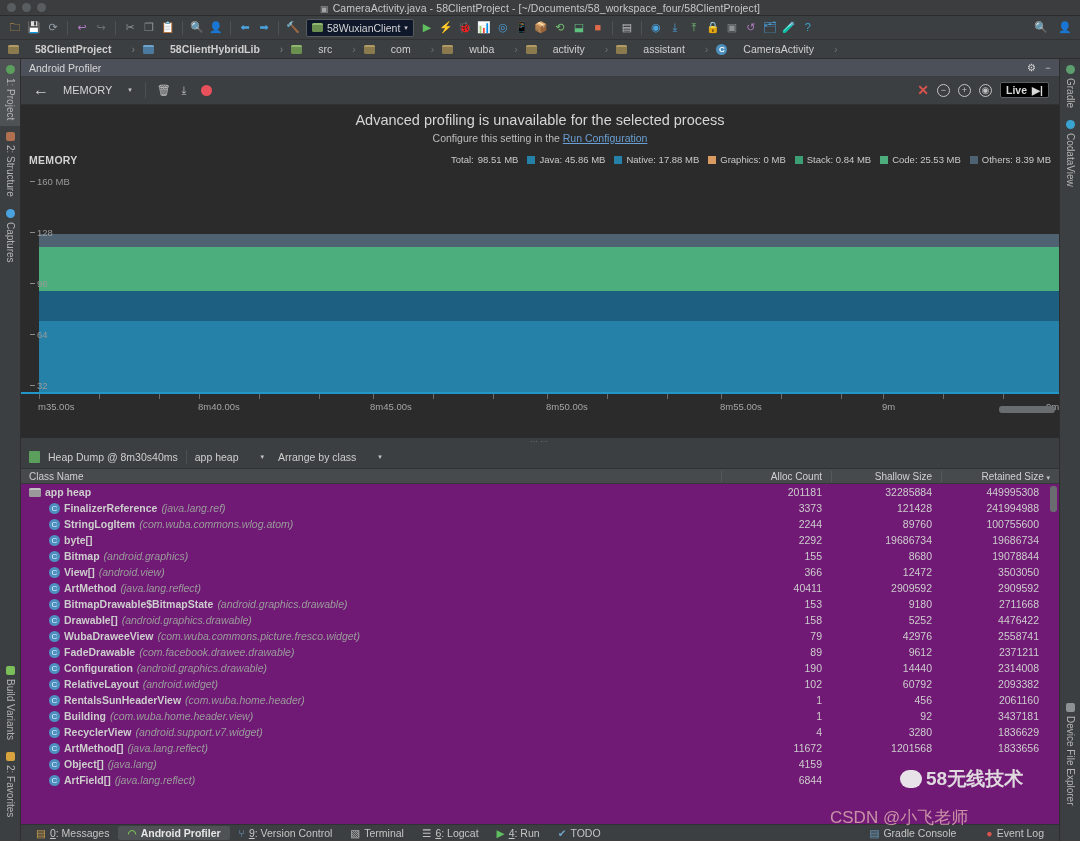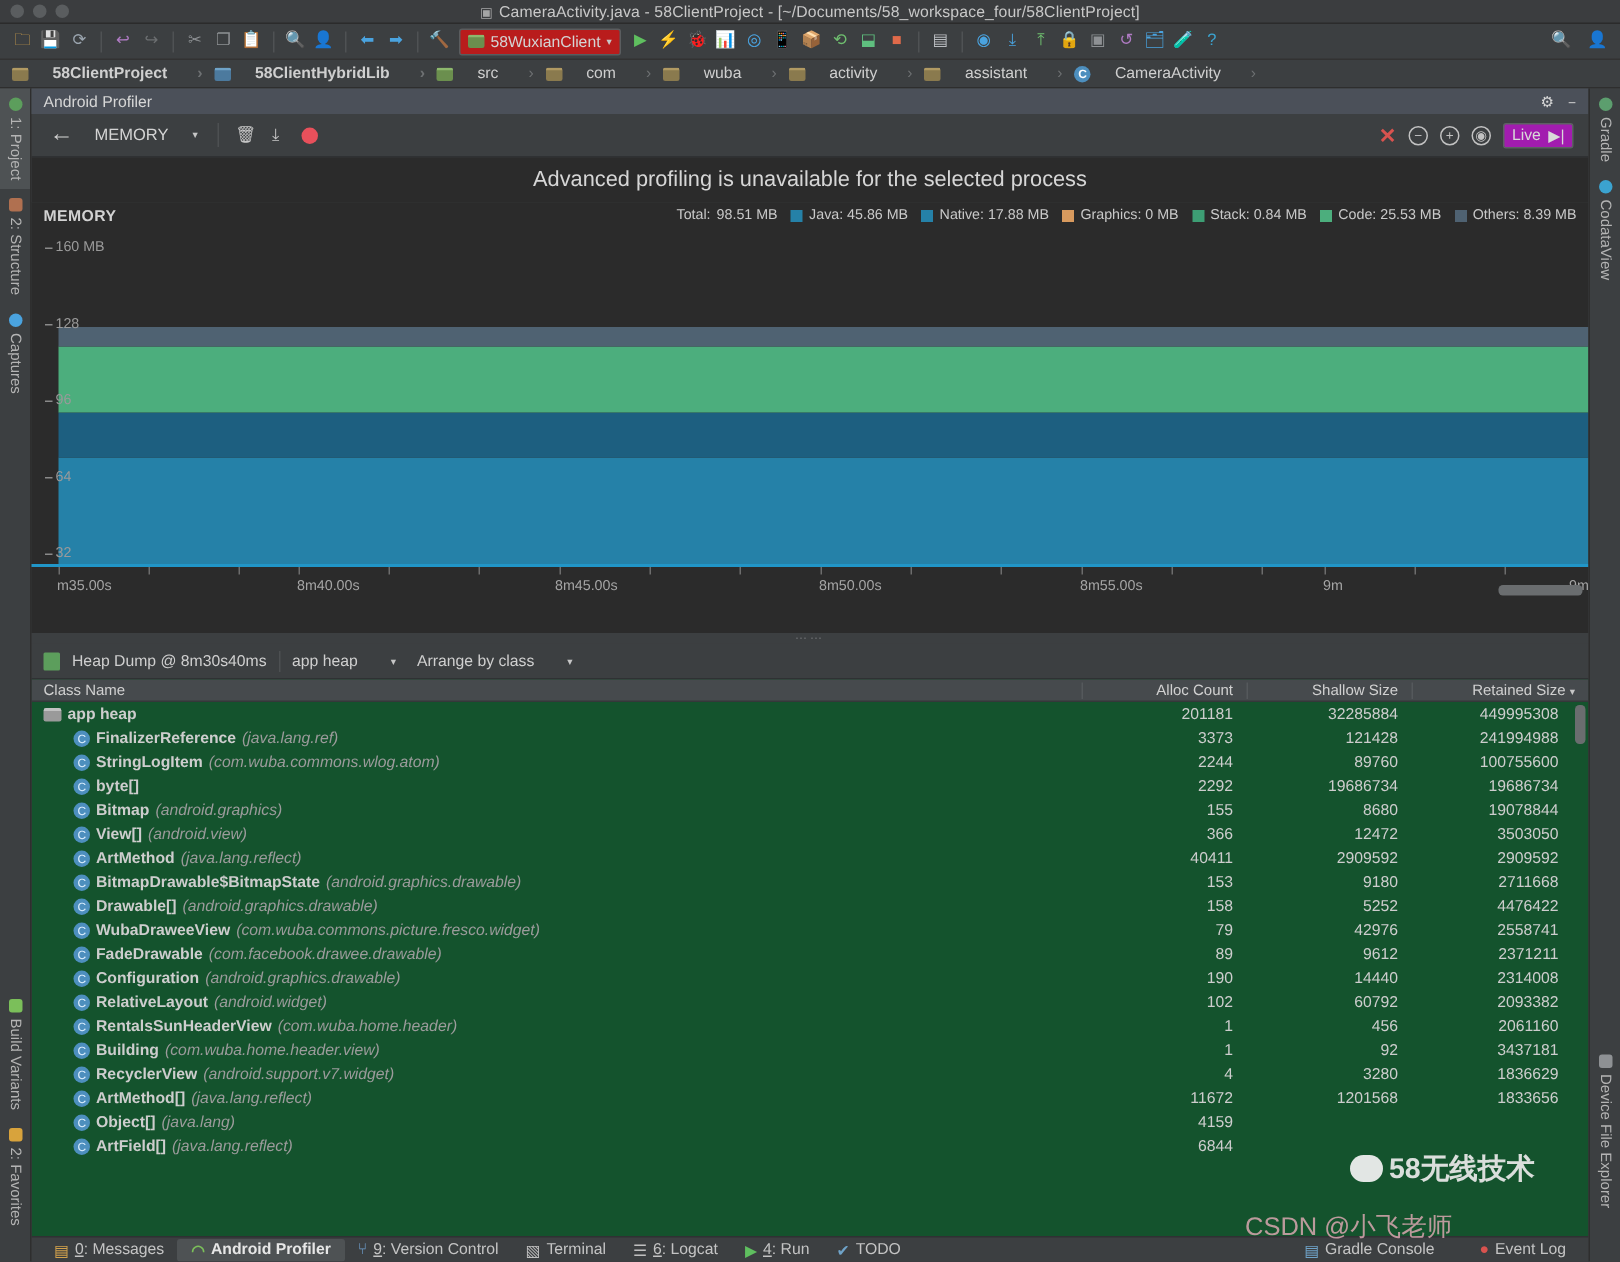--- a/index.html
+++ b/index.html
@@ -27,21 +27,21 @@
   
   #toolbar{
     height:24px; background:#3c3f41; display:flex; align-items:center;
     padding:0 6px; gap:1px; border-bottom:1px solid #323232;
   }
   .tb{ width:18px; height:18px; display:flex; align-items:center; justify-content:center;
        font-size:11px; border-radius:2px; line-height:1; }
   .sep{ width:1px; height:14px; background:#4f5254; margin:0 4px; }
   #runcfg{
     display:flex; align-items:center; gap:4px; height:18px; padding:0 5px;
-    border:1px solid #5a5d5f; border-radius:2px; background:#b91c1c;
+    border:1px solid #5a5d5f; border-radius:2px; background:#0f172a;
     font-size:10.5px; color:#d4d4d4; margin:0 3px;
   }
   #tb-right{ margin-left:auto; display:flex; align-items:center; gap:6px; }
 
   
   #crumbs{
     height:19px; background:#3c3f41; display:flex; align-items:center;
     padding-left:5px; gap:0; border-bottom:1px solid #2e2e2e; font-size:10.5px;
   }
   .crumb{ display:flex; align-items:center; gap:16px; padding:0 5px 0 3px; color:#cfcfcf; }
@@ -81,21 +81,21 @@
     padding:0 10px; border-bottom:1px solid #2f3133;
   }
   #prof-toolbar .back{ font-size:16px; color:#cfcfcf; padding:0 8px 0 2px; }
   #mem-sel{ display:flex; align-items:center; gap:16px; font-size:11px; color:#d4d4d4; padding:0 4px; }
   .vsep{ width:1px; height:16px; background:#4d5052; margin:0 7px; }
   .rec-dot{ width:11px; height:11px; border-radius:50%; background:#e8505b; }
   #prof-right{ margin-left:auto; display:flex; align-items:center; gap:8px; }
   .circ{ width:13px; height:13px; border-radius:50%; border:1.3px solid #c2c2c2;
          display:inline-flex; align-items:center; justify-content:center; font-size:9px; color:#c2c2c2; }
   #live-btn{ display:flex; align-items:center; gap:5px; border:1px solid #5d6063; border-radius:2px;
-             padding:1px 5px; font-size:10.5px; color:#d9d9d9; background:#a21caf; }
+             padding:1px 5px; font-size:10.5px; color:#d9d9d9; background:#000000;font-weight:bold; }
 
   
   #banner{ background:#2b2b2b; padding:7px 0 7px; text-align:center; }
   #banner .l1{ font-size:14.5px; color:#d6d6d6; }
   #banner .l2{ font-size:10.5px; color:#bcbcbc; margin-top:4px; }
   #banner .l2 a{ color:#6a9fd4; text-decoration:underline; }
 
   
   #chart-wrap{ background:#2b2b2b; position:relative; flex:0 0 auto; height:287px; }
   #chart-top{ display:flex; align-items:flex-start; padding:3px 8px 0 8px; }
@@ -119,21 +119,21 @@
 
   
   #heap-bar{ height:23px; background:#3c3f41; display:flex; align-items:center; gap:0;
              padding:0 8px; font-size:10.5px; color:#cfcfcf; }
   #heap-bar .gicon{ width:11px; height:12px; background:#5c9e5c; border-radius:1px; margin-right:8px;}
   .hsep{ width:1px; height:14px; background:#4d5052; margin:0 8px; }
   .combo{ display:flex; align-items:center; gap:22px; }
   .caret{ font-size:7px; color:#c6c6c6; }
 
   
-  #table{ flex:1; background:#14532d; display:flex; flex-direction:column;
+  #table{ flex:1; background:#701a75; display:flex; flex-direction:column;
           border-top:1px solid #2f3133; min-height:0; }
   #thead{ height:15px; background:#464a4d; display:flex; align-items:center; font-size:10px;
           color:#d0d0d0; border-bottom:1px solid #35383a; }
   #thead .c0{ flex:1; padding-left:8px; }
   #thead .cn{ width:110px; text-align:right; padding-right:9px; border-left:1px solid #55595c; }
   #thead .cn.last{ width:118px; }
   #tbody{ flex:1; overflow:hidden; position:relative; }
   .row{ height:16px; display:flex; align-items:center; font-size:10.5px; color:#cdcdcd; }
   .row .c0{ flex:1; display:flex; align-items:center; gap:4px; padding-left:8px; white-space:nowrap; overflow:hidden;}
   .row .cn{ width:110px; text-align:right; padding-right:9px; font-size:10.5px; }
@@ -323,20 +323,23 @@
         <span class="circ">◉</span>
         <span id="live-btn">
           <span>Live</span>
           <span>▶|</span>
         </span>
       </span>
     </div>
 
     <div id="banner">
       <div class="l1">Advanced profiling is unavailable for the selected process</div>
+      <div class="l2">
+        <span>Configure this setting in the </span><a href="#">Run Configuration</a>
+      </div>
     </div>
 
     <div id="chart-wrap">
       <div id="chart-top">
         <span class="mtitle">MEMORY</span>
         <span id="legend">
           <span class="it">
             <span>Total:</span>
             <span>98.51 MB</span>
           </span>

